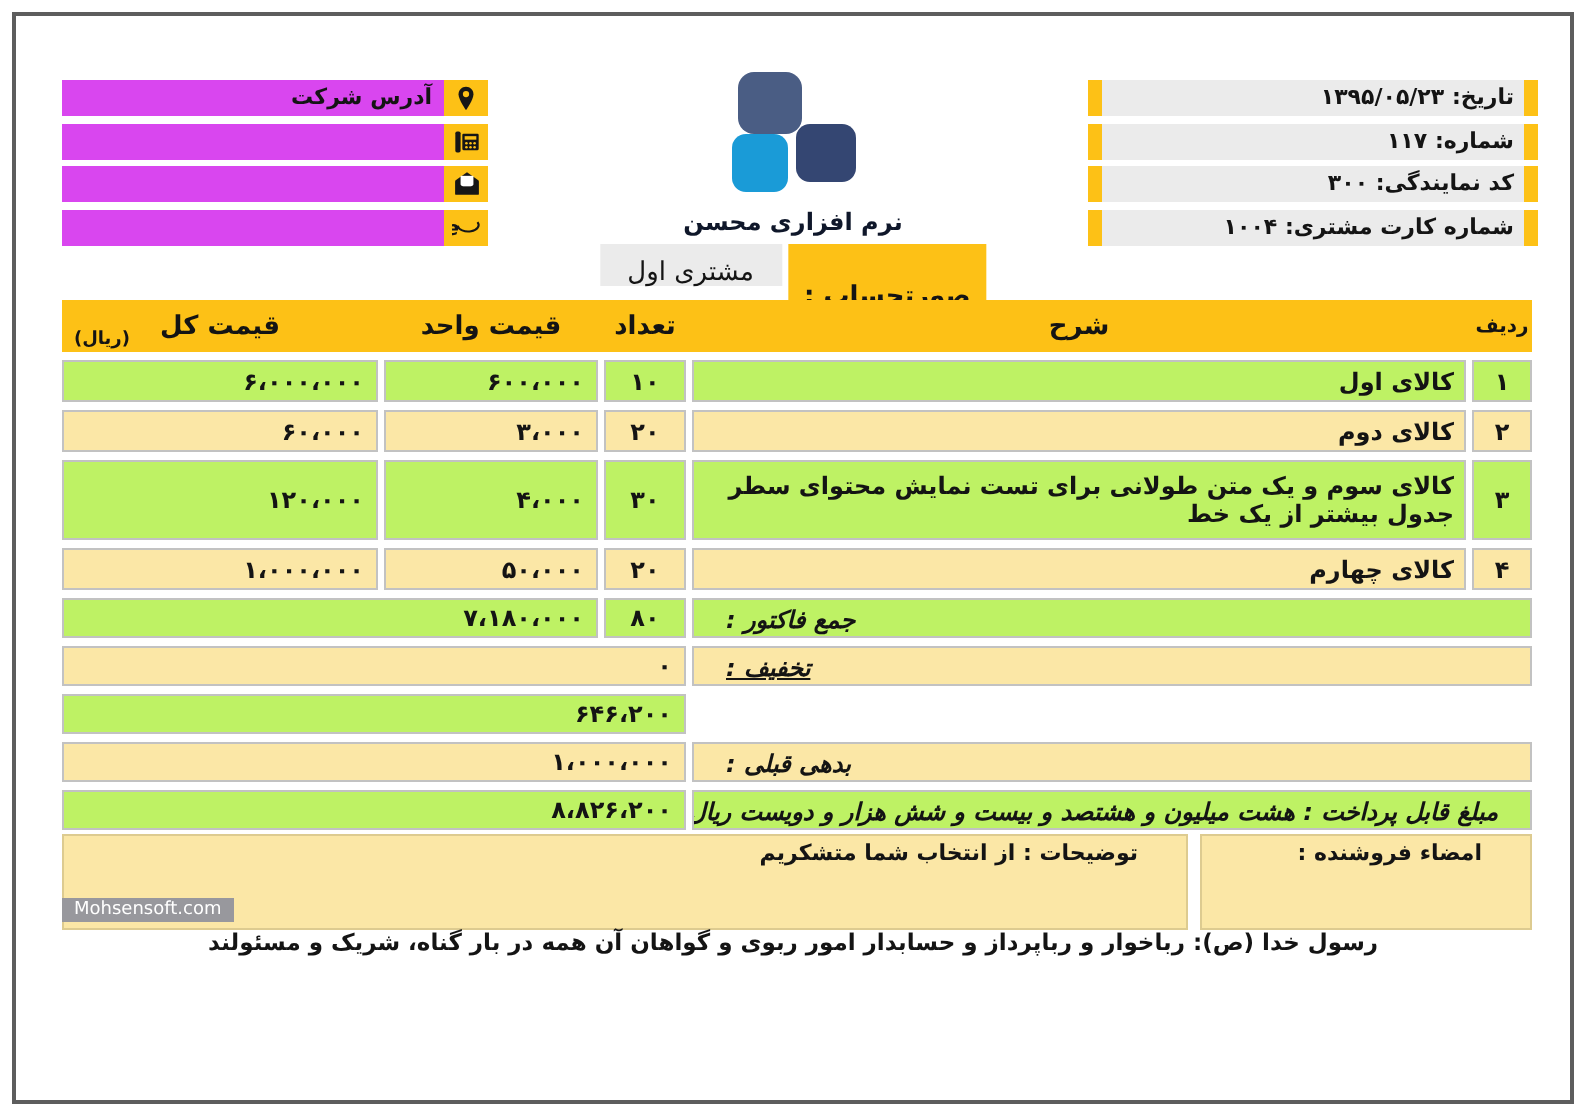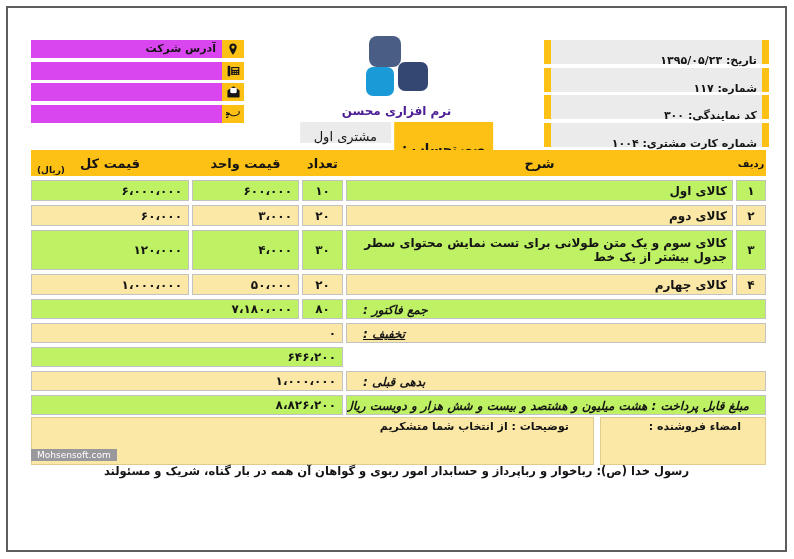--- a/index.html
+++ b/index.html
@@ -6,35 +6,35 @@
   html,body { width:794px; height:559px; background:#fff; overflow:hidden;
               font-family:"DejaVu Sans", sans-serif; color:#141414; }
   .frame { position:absolute; left:6px; top:6px; width:781px; height:546px;
            border:2px solid #5d5d5d; background:#fff; }
   .sheet { position:absolute; inset:0; }
 
   
   .dates { position:absolute; top:32px; right:16px; width:225px; }
   .info-row { position:relative; height:18px; margin-bottom:3.5px; background:#ebebeb;
               font-size:11px; font-weight:700; line-height:18px; text-align:right;
-              padding:12px 12px; }
+              padding:0 12px; }
   .accent-bar { position:absolute; top:0; bottom:0; width:7px; background:#fdc116; display:block; }
   .accent-bar.r { right:0; } .accent-bar.l { left:0; }
 
   .contacts { position:absolute; top:32px; left:23px; width:213px; }
   .contact-row { display:flex; align-items:center; height:18px; margin-bottom:3.5px;
                  background:#d946ef; font-size:11px; font-weight:700; }
   .icon-chip { width:22px; height:18px; background:#fdc116; flex:0 0 22px;
                display:flex; align-items:center; justify-content:center; }
   .icon-chip svg { display:block; }
   .contact-text { padding:0 6px; line-height:18px; }
 
   .logo-box { position:absolute; top:26px; left:50%; transform:translateX(-50%);
               width:120px; text-align:center; }
-  .logo-name { font-size:12px; font-weight:700; color:#4c1d95; margin-top:2px; }
+  .logo-name { font-size:12px; font-weight:700; color:#0f172a; margin-top:2px; }
 
   .title-row { position:absolute; top:114px; left:50%; transform:translateX(-50%);
                display:flex; gap:3px; height:21px; }
   .title-label { background:#fdc116; font-size:13px; font-weight:700; line-height:21px;
                  padding:16px 8px; white-space:nowrap; }
   .title-value { background:#ebebeb; font-size:13px; font-weight:400; line-height:21px;
                  padding:4px 14px; white-space:nowrap;text-align:center; }
 
   
   .grid { position:absolute; top:142px; left:23px; width:735px; display:grid;

